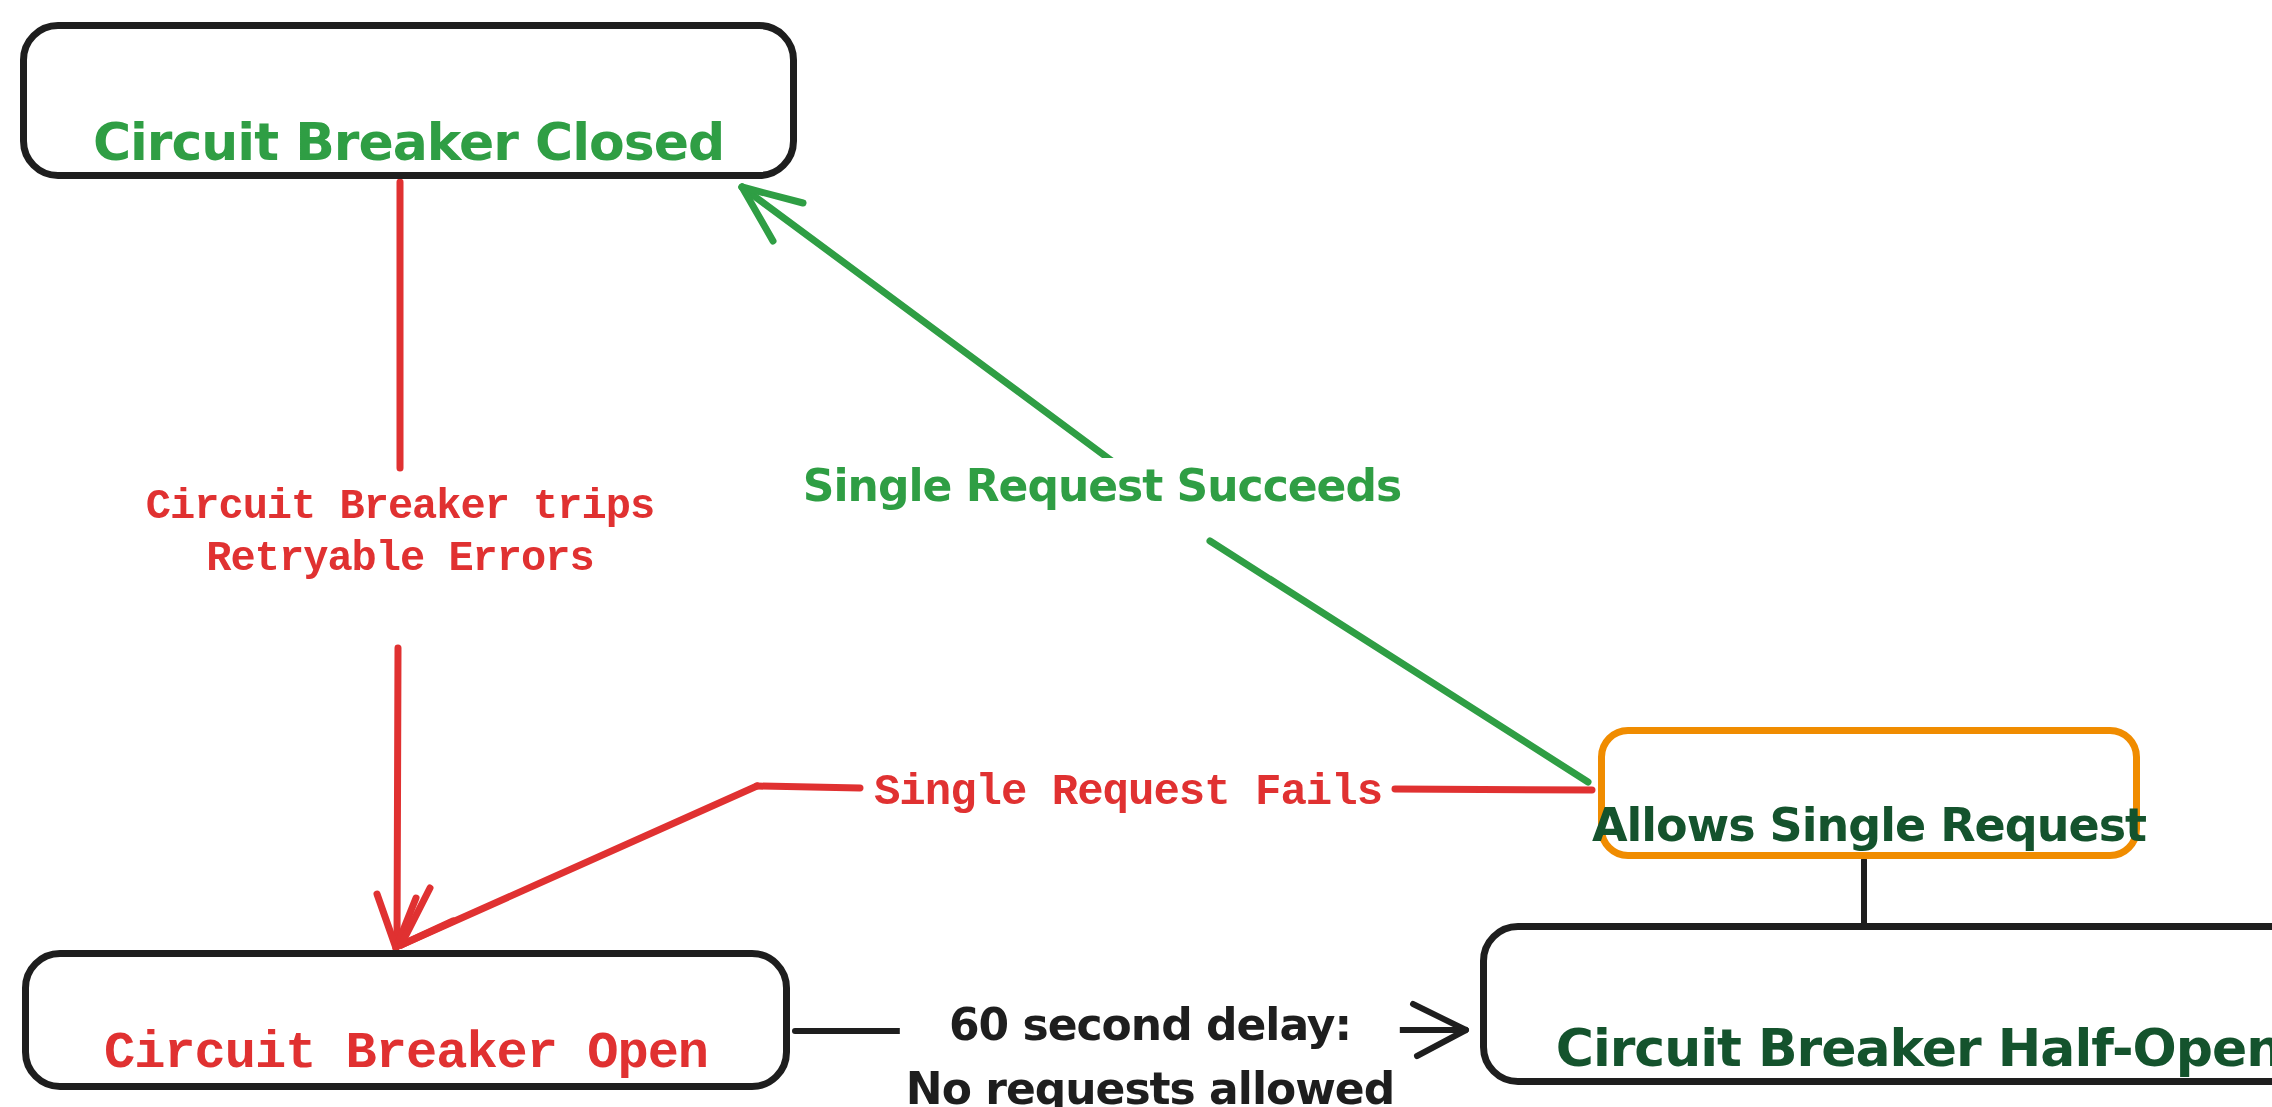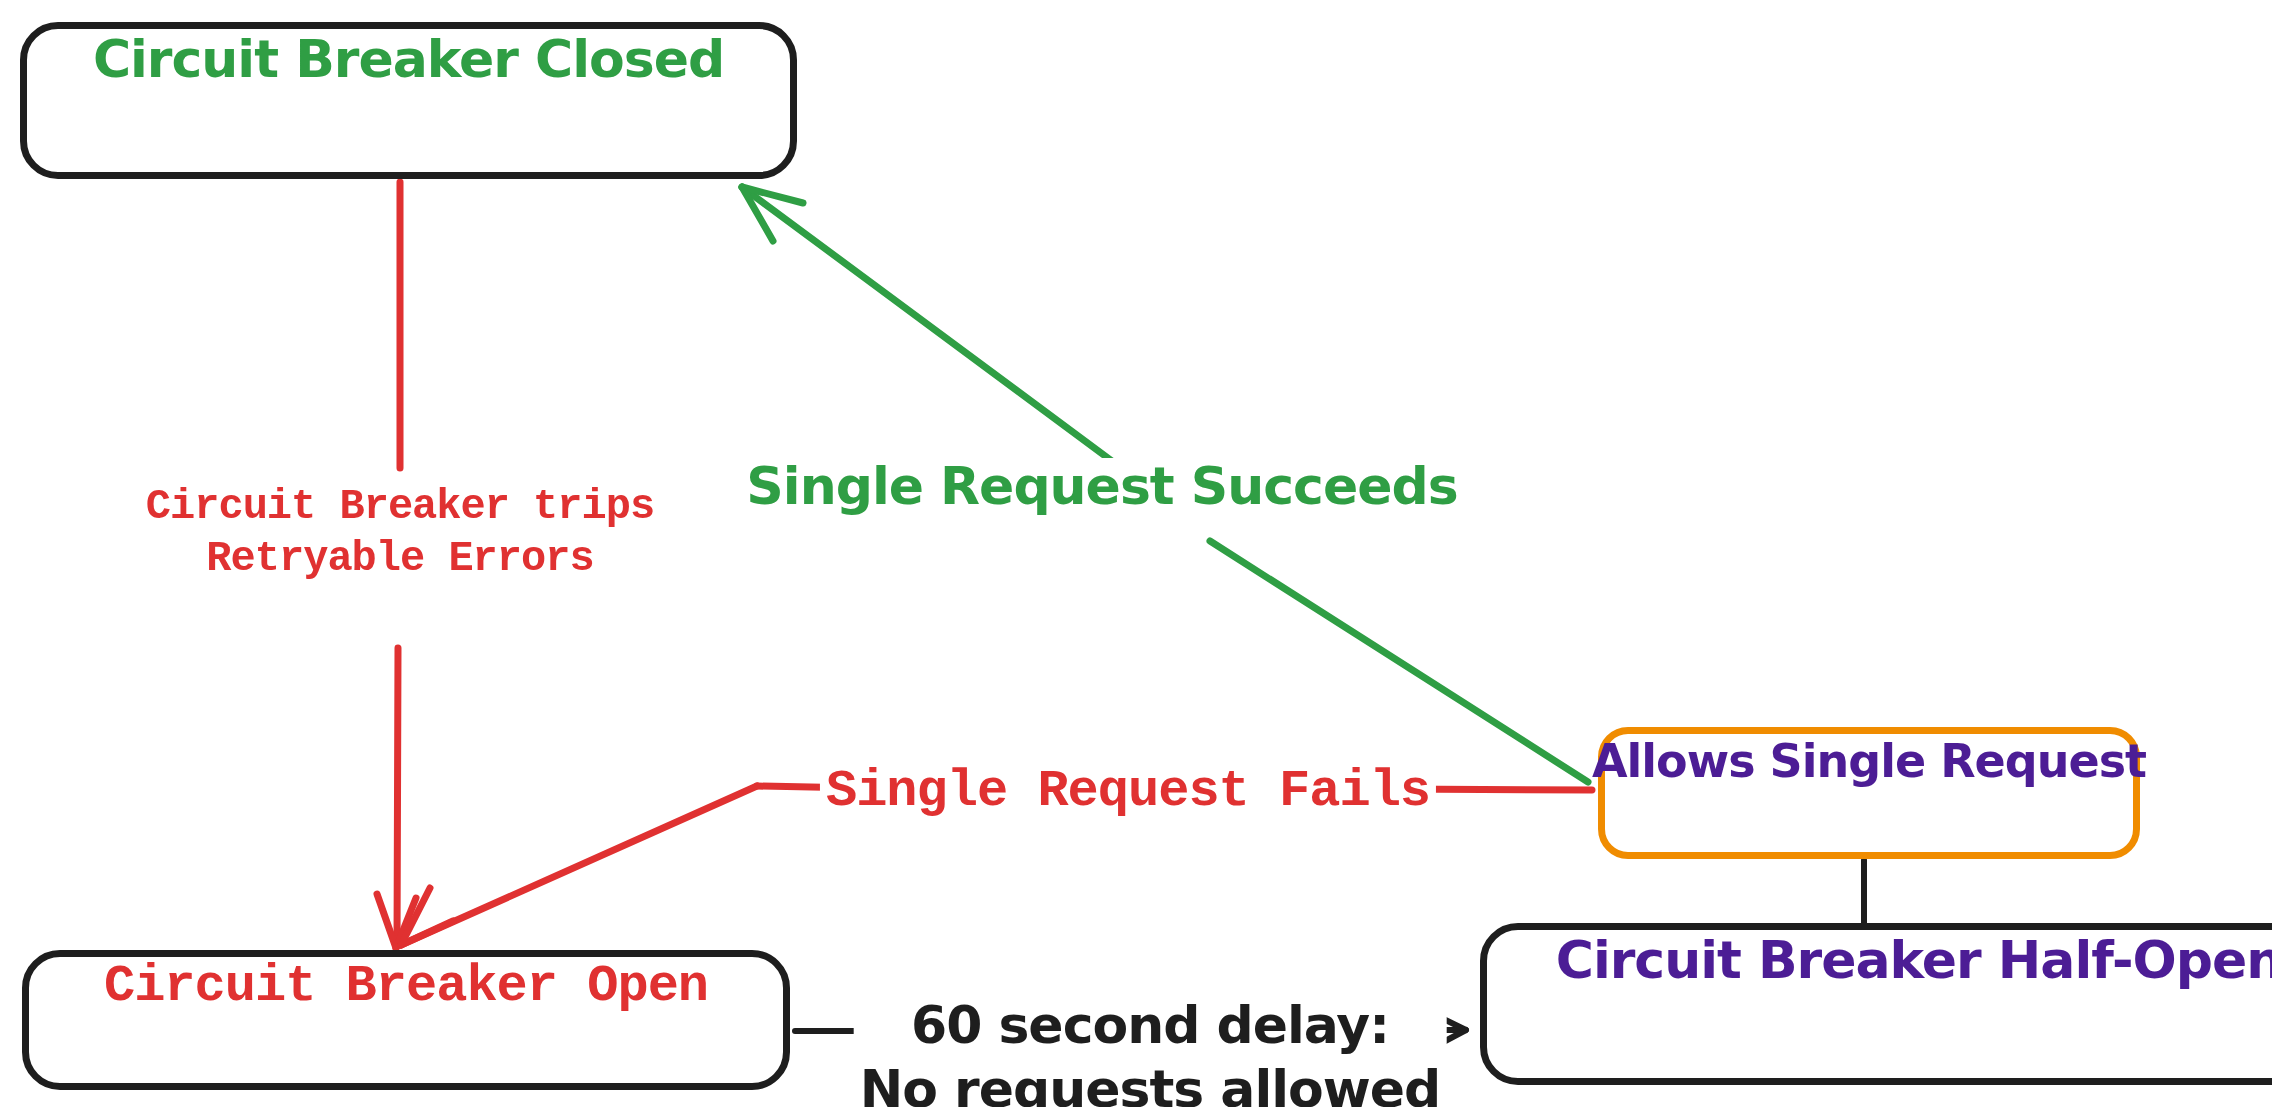--- a/index.html
+++ b/index.html
@@ -11,46 +11,46 @@
     overflow:hidden;
   }
   svg.edge-layer{position:absolute;left:0;top:0;width:2272px;height:1107px;}
   svg.edge-layer line{stroke-linecap:round;}
 
   .node{
     position:absolute;
     background:#ffffff;
     border:7px solid #1e1e1e;
     border-radius:38px;
-    display:flex;align-items:flex-start;justify-content:center;
+    display:flex;align-items:flex-end;justify-content:center;
     box-sizing:border-box;
     text-align:center;
   }
   .node .node-label{
     font-size:52px;
     font-weight:600;
     letter-spacing:-1px;
     white-space:nowrap;
   }
   .node-closed   {left:20px;  top:22px;  width:777px; height:157px;}
   .node-open     {left:22px;  top:950px; width:768px; height:140px;}
   .node-halfopen {left:1480px;top:923px; width:878px; height:162px;}
   .node-allows   {left:1598px;top:727px; width:542px; height:132px; border-color:#f08c00; border-radius:30px;}
   .node-allows .node-label{font-size:46px;}
 
   .c-green {color:#2f9e44;}
   .c-red   {color:#e03131;font-family:Liberation Mono, monospace;}
-  .c-orange{color:#4c1d95;}
+  .c-orange{color:#14532d;}
   .c-ink   {color:#1e1e1e;margin-top:30px;}
 
   .edge-label{
     position:absolute;
     transform:translateX(-50%);
     text-align:center;
-    font-size:52px;
+    font-size:44px;
     font-weight:600;
     letter-spacing:-1px;
     white-space:nowrap;
     background:#ffffff;
     padding:0 6px;
   }
   .edge-label .lbl-line{display:block;}
   .label-trips   {left:400px; top:481px; font-size:42px; line-height:52px;}
   .label-succeeds{left:1102px;top:458px; line-height:56px;}
   .label-fails   {left:1128px;top:764px; line-height:56px;}

